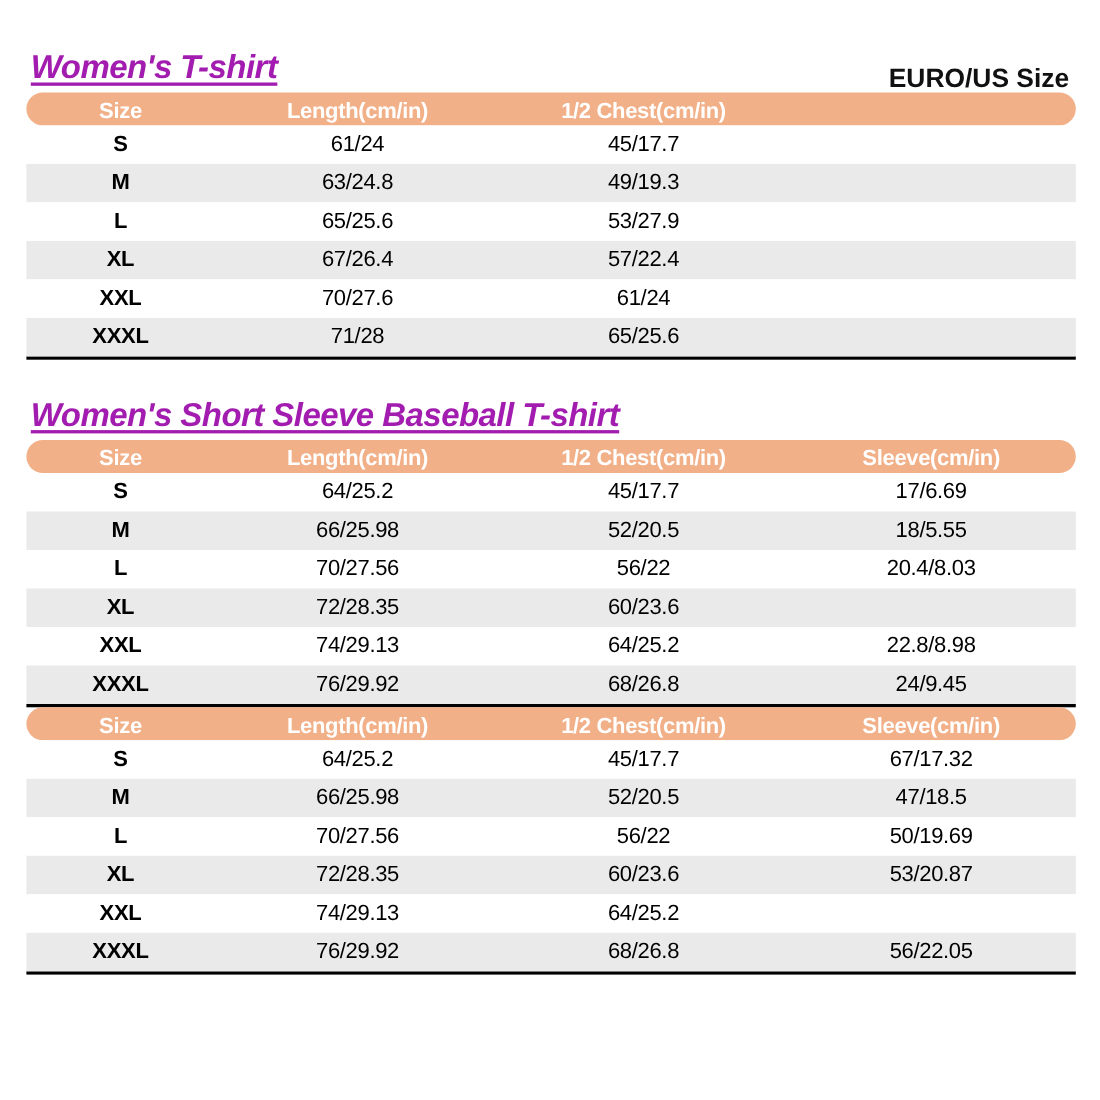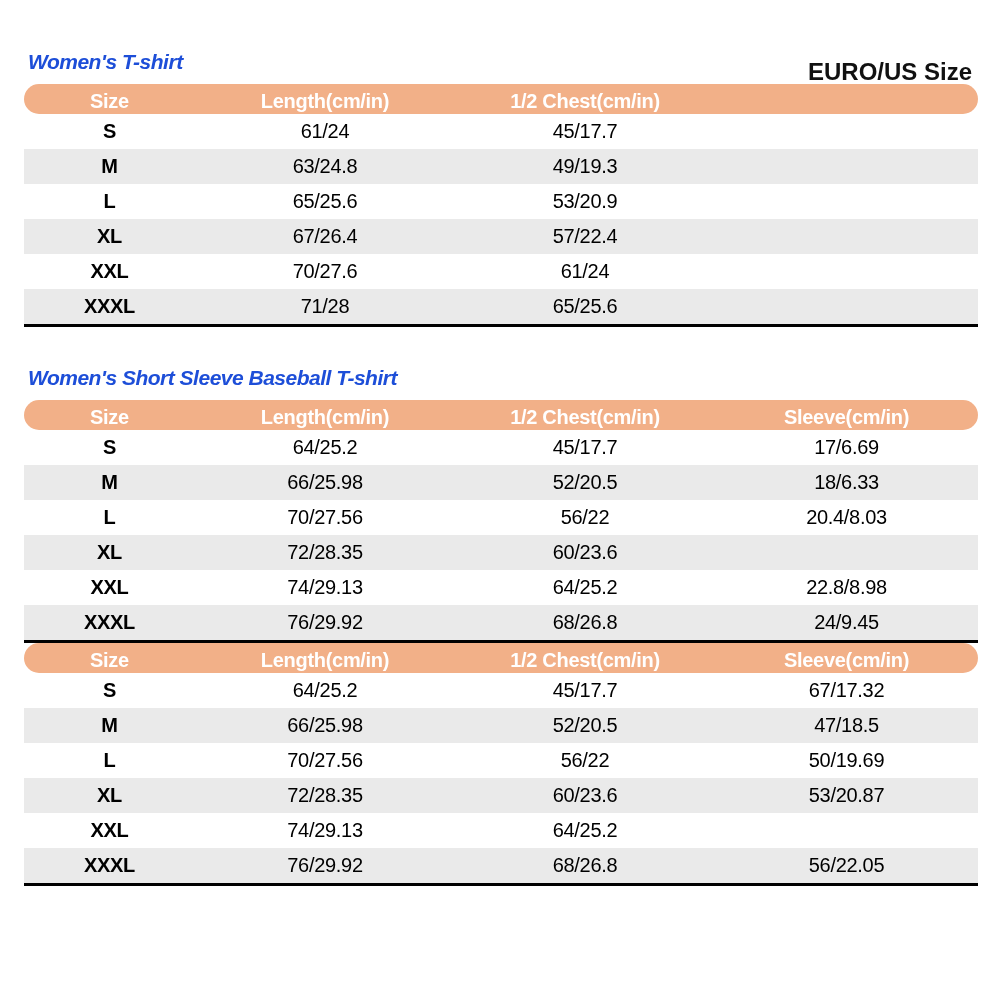--- a/index.html
+++ b/index.html
@@ -23,29 +23,30 @@
     font-size: 24px;
     font-weight: 600;
     letter-spacing: 0px;
     color: #111111;
   }
   main {
     margin: 0 22px 0 24px;
   }
   .table-section { margin: 0; }
   .table-title {
-    font-size: 21px;
+    font-size: 30px;
     line-height: 30px;
     font-weight: bold;
     font-style: italic;
     letter-spacing: -0.5px;
     margin: 0 0 7px 4px;
+    text-decoration: underline;
     text-decoration-thickness: 2.5px;
     text-underline-offset: 4px;
-    color: #1d4ed8;
+    color: #a21caf;
   }
   .table-section:nth-of-type(1) .table-title { margin-top: 47px; }
   .table-section:nth-of-type(2) .table-title { margin-top: 36px; }
   .table-section:nth-of-type(3) .table-title { margin-top: 34px; }
   .tbl {
     width: 954px;
     border-bottom: 3px solid var(--border-color, #000);
   }
   .trow {
     display: grid;
@@ -99,21 +100,21 @@
           </div>
           <div class="trow drow alt">
             <div class="cell size-cell">M</div>
             <div class="cell">63/24.8</div>
             <div class="cell">49/19.3</div>
             <div class="cell"></div>
           </div>
           <div class="trow drow">
             <div class="cell size-cell">L</div>
             <div class="cell">65/25.6</div>
-            <div class="cell">53/20.9</div>
+            <div class="cell">53/27.9</div>
             <div class="cell"></div>
           </div>
           <div class="trow drow alt">
             <div class="cell size-cell">XL</div>
             <div class="cell">67/26.4</div>
             <div class="cell">57/22.4</div>
             <div class="cell"></div>
           </div>
           <div class="trow drow">
             <div class="cell size-cell">XXL</div>
@@ -141,21 +142,21 @@
           <div class="trow drow">
             <div class="cell size-cell">S</div>
             <div class="cell">64/25.2</div>
             <div class="cell">45/17.7</div>
             <div class="cell">17/6.69</div>
           </div>
           <div class="trow drow alt">
             <div class="cell size-cell">M</div>
             <div class="cell">66/25.98</div>
             <div class="cell">52/20.5</div>
-            <div class="cell">18/6.33</div>
+            <div class="cell">18/5.55</div>
           </div>
           <div class="trow drow">
             <div class="cell size-cell">L</div>
             <div class="cell">70/27.56</div>
             <div class="cell">56/22</div>
             <div class="cell">20.4/8.03</div>
           </div>
           <div class="trow drow alt">
             <div class="cell size-cell">XL</div>
             <div class="cell">72/28.35</div>

